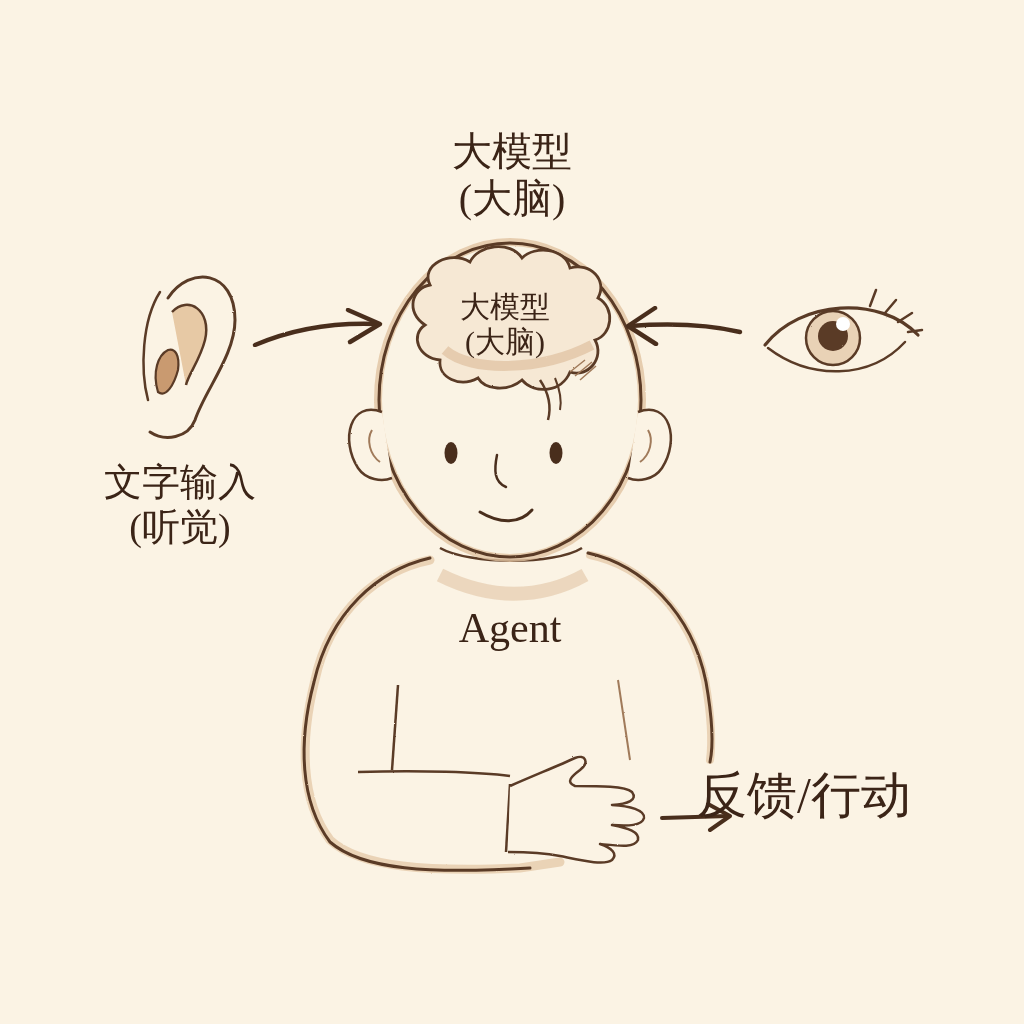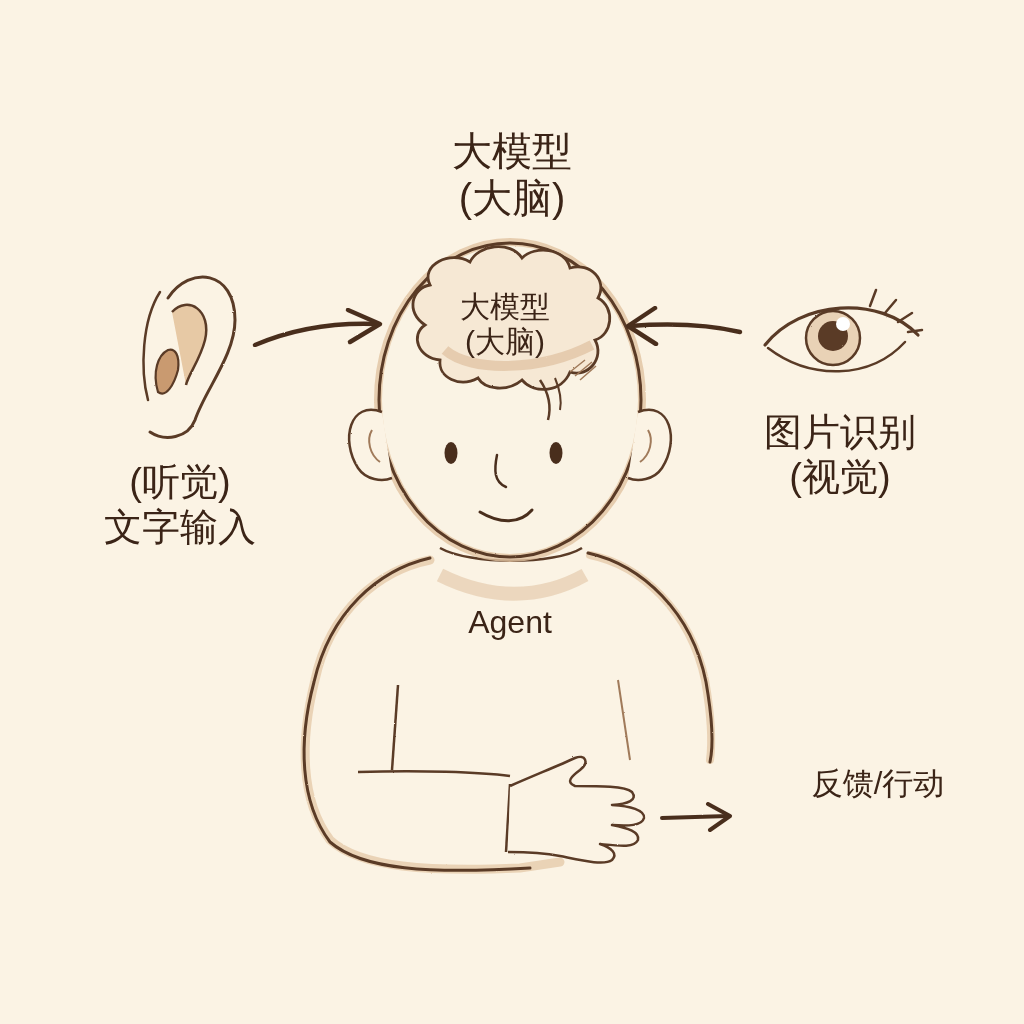--- a/index.html
+++ b/index.html
@@ -17,32 +17,32 @@
       background: #fbf3e4;
     }
     svg.art {
       position: absolute;
       left: 0; top: 0;
       width: 1024px; height: 1024px;
     }
     .label {
       position: absolute;
       color: #3b2417;
-      font-family: Liberation Sans, sans-serif;
+      font-family: Liberation Serif, serif;
       text-align: center;
       line-height: 1.18;
       white-space: nowrap;
     }
     .label .line { display: block; }
     #lbl-top { left: 412px; top: 128px; width: 200px; font-size: 40px; }
     #lbl-brain { left: 415px; top: 290px; width: 180px; font-size: 30px; line-height: 1.15; }
     #lbl-ear { left: 80px; top: 460px; width: 200px; font-size: 38px; }
     #lbl-eye { left: 740px; top: 410px; width: 200px; font-size: 38px; }
-    #lbl-agent { left: 420px; top: 604px; width: 180px; font-size: 32px; text-align: center; }
-    #lbl-action { left: 768px; top: 766px; width: 220px; font-size: 31px; }
+    #lbl-agent { left: 420px; top: 604px; width: 180px; font-size: 42px; text-align: center; }
+    #lbl-action { left: 694px; top: 766px; width: 220px; font-size: 50px; }
   </style>
 </head>
 <body>
 
 <div class="canvas">
 
   <svg class="art" viewBox="0 0 1024 1024" xmlns="http://www.w3.org/2000/svg">
     <defs>
       <filter id="pencil" x="-5%" y="-5%" width="110%" height="110%">
         <feTurbulence type="fractalNoise" baseFrequency="0.9" numOctaves="2" result="n"></feTurbulence>
@@ -138,28 +138,24 @@
     <span class="line">大模型</span>
     <span class="line">(大脑)</span>
   </div>
 
   <div class="label" id="lbl-brain">
     <span class="line">大模型</span>
     <span class="line">(大脑)</span>
   </div>
 
   <div class="label" id="lbl-ear">
+    <span class="line">文字输入</span>
     <span class="line">(听觉)</span>
-    <span class="line">文字输入</span>
   </div>
 
-  <div class="label" id="lbl-eye">
-    <span class="line">图片识别</span>
-    <span class="line">(视觉)</span>
-  </div>
 
   <div class="label" id="lbl-agent">
     <span class="line">Agent</span>
   </div>
 
   <div class="label" id="lbl-action">
     <span class="line">反馈/行动</span>
   </div>
 
 </div>

